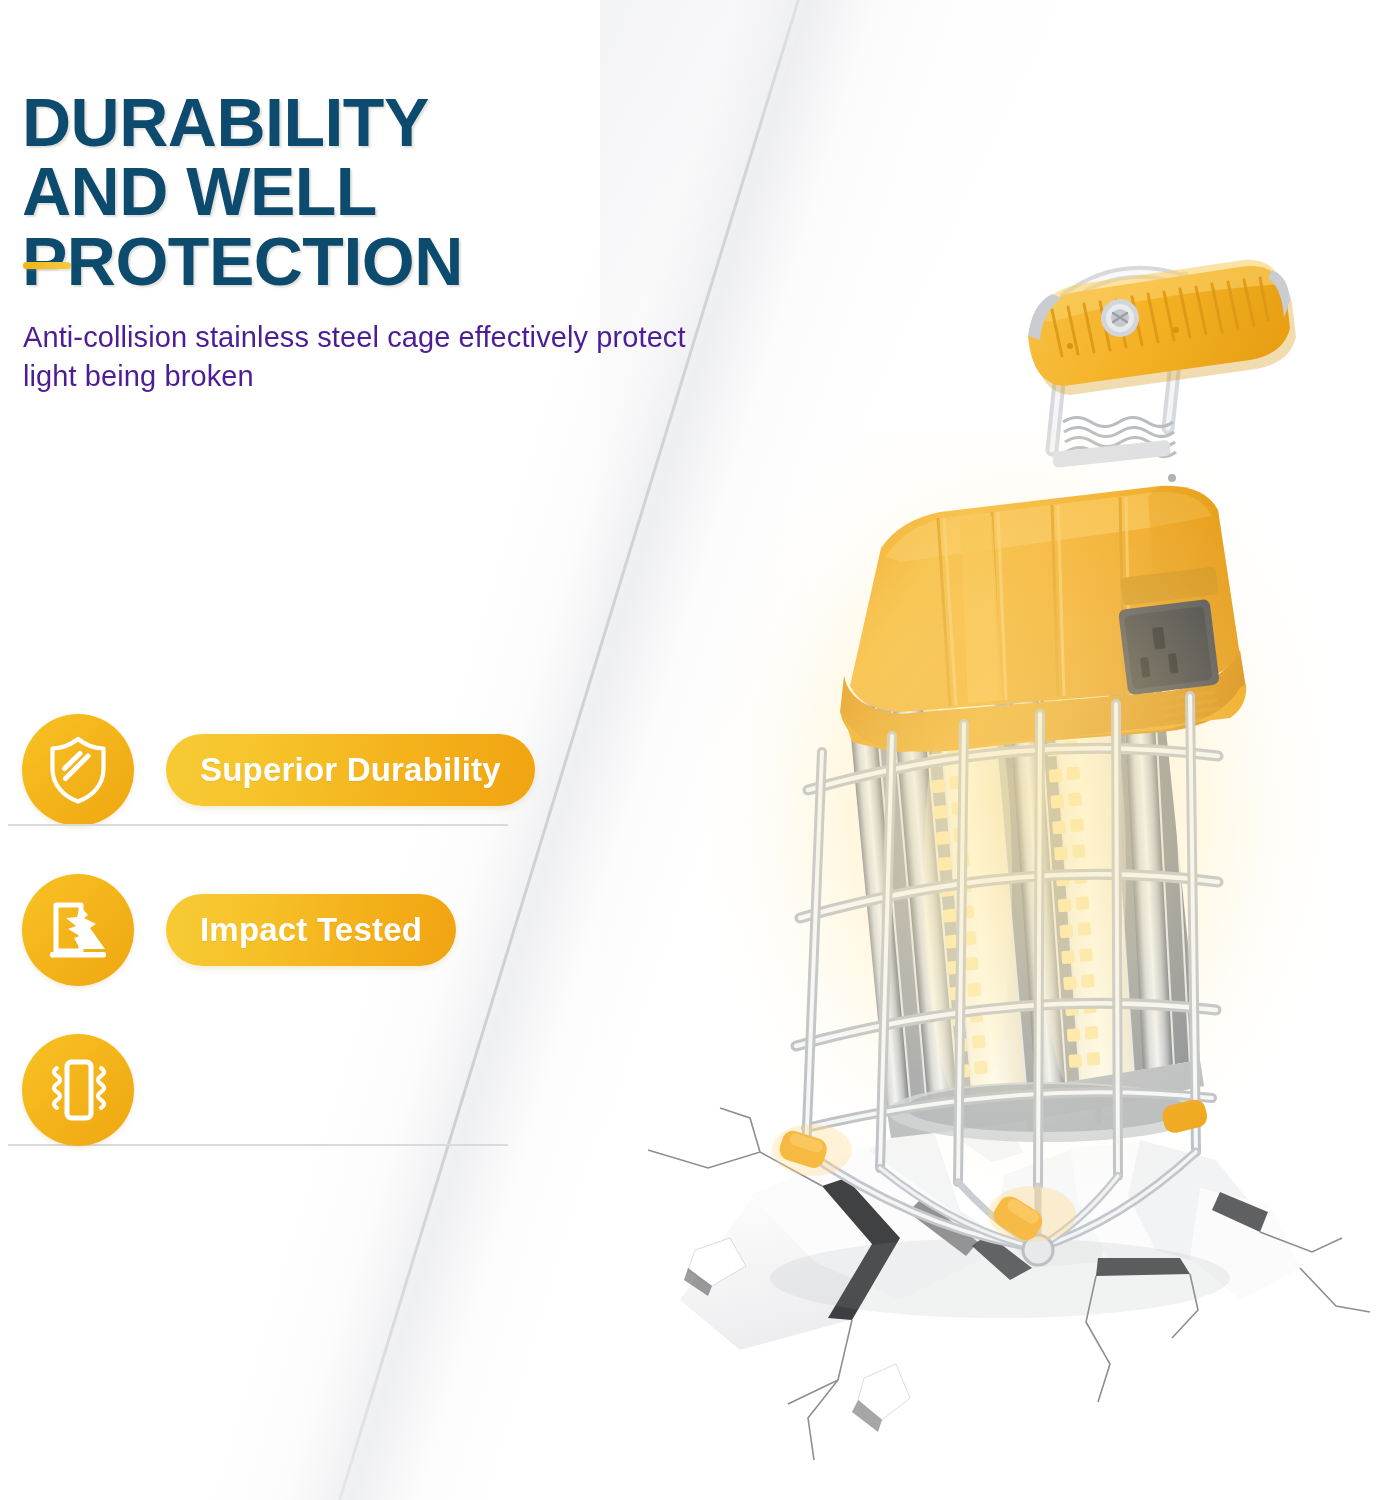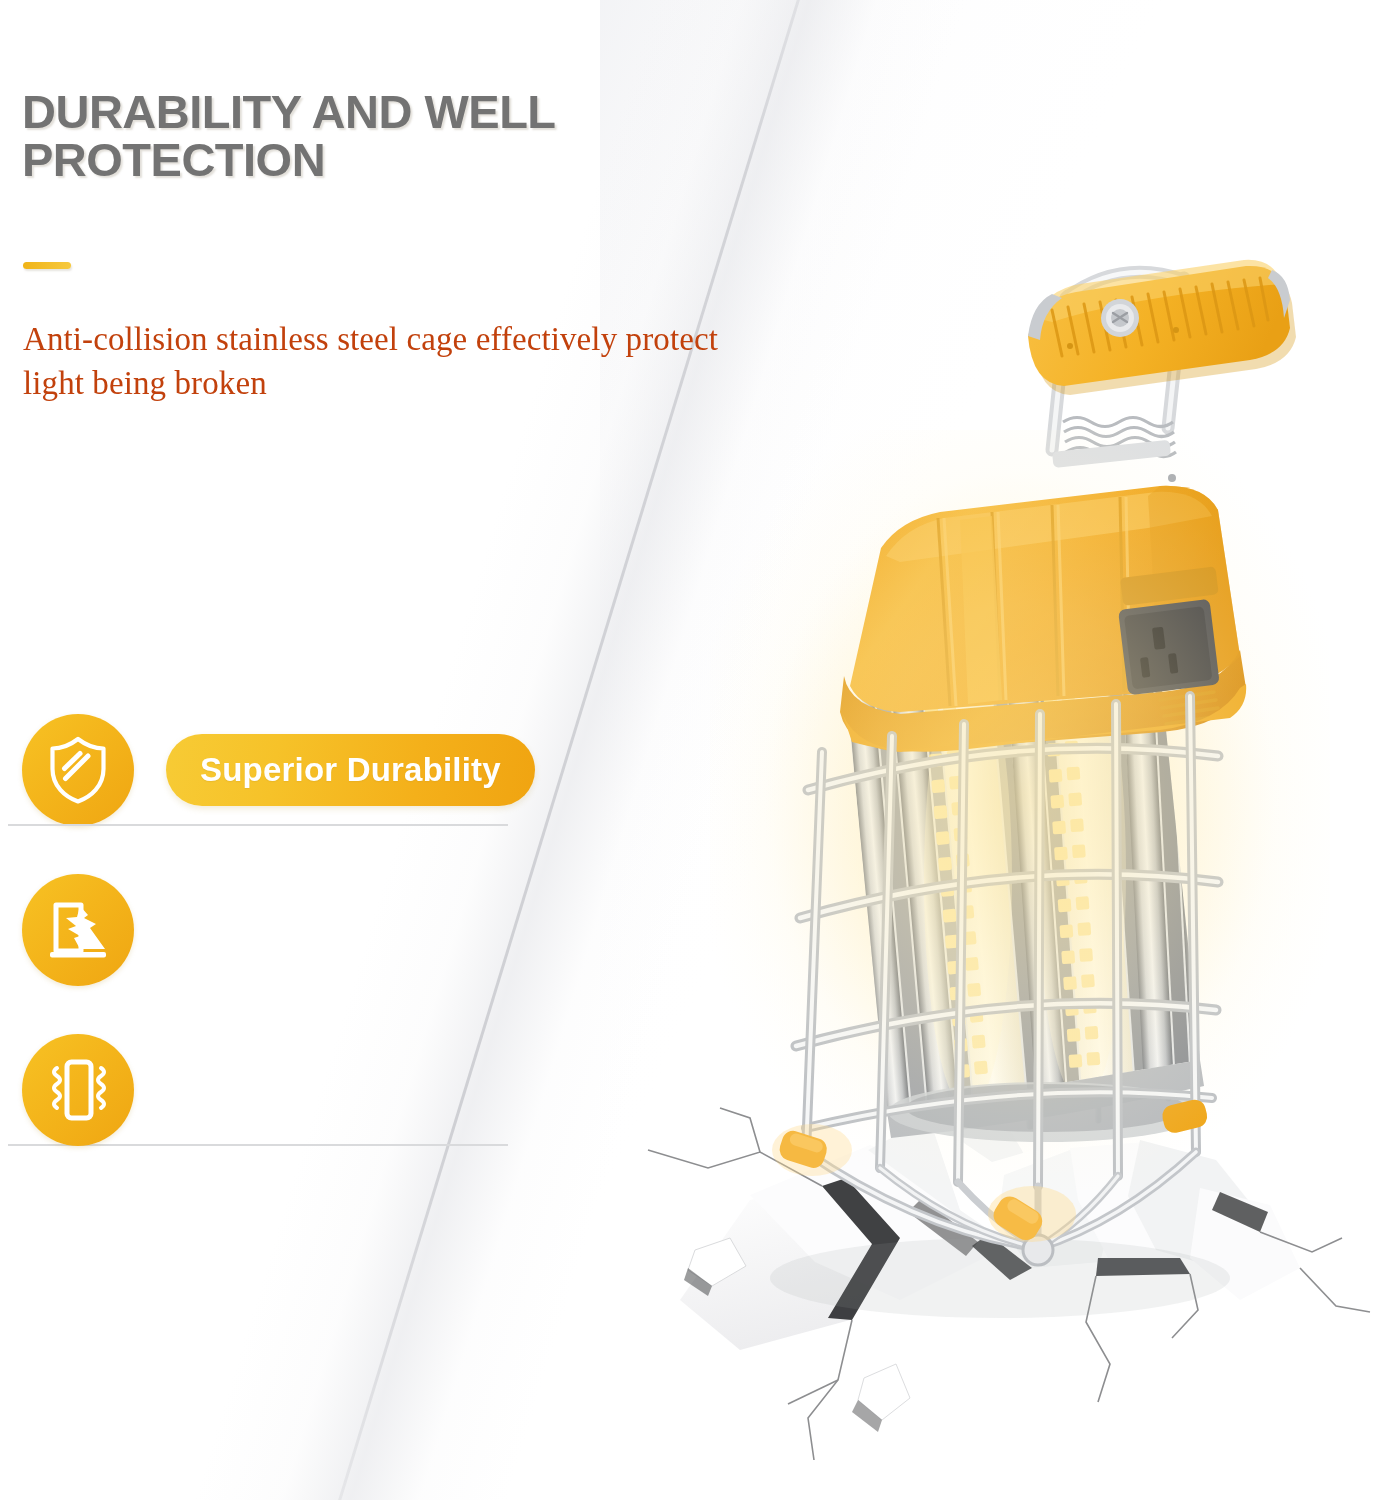--- a/index.html
+++ b/index.html
@@ -55,46 +55,45 @@
 
   
   .left-col {
     position: absolute;
     top: 0; left: 0; width: 620px; height: 1500px;
   }
   .headline {
     position: absolute;
     top: 88px; left: 22px;
     width: 560px;
-    font-size: 47px;
+    font-size: 68px;
     font-weight: 700;
     line-height: 1.02;
     letter-spacing: -0.5px;
-    color: #737373;
+    color: #0c4a6e;
     text-transform: uppercase;
     text-shadow: 2px 2px 2px rgba(150,140,120,0.28);
     font-stretch: condensed;
   }
   .rule-accent {
     position: absolute;
     top: 262px; left: 23px;
     width: 48px; height: 7px;
     border-radius: 4px;
     background: linear-gradient(90deg, #F0B418 0%, #F6C93F 100%);
     box-shadow: 1px 2px 2px rgba(160,150,130,0.25);
   }
   .subhead {
     position: absolute;
     top: 318px; left: 23px;
     width: 700px;
-    font-size: 33px;
+    font-size: 29px;
     line-height: 1.33;
-    color: #c2410c;
+    color: #4c1d95;
     letter-spacing: 0.1px;
-    font-family: Liberation Serif, serif;
   }
 
   
   .features {
     position: absolute;
     top: 690px; left: 0;
     width: 620px;
   }
   .feat-row {
     position: relative;
@@ -197,20 +196,23 @@
       <div class="feat-row">
         <div class="ico-circle">
           <svg width="68" height="68" viewBox="0 0 68 68" fill="none">
 
             <path d="M12 9 L37 9 L37 55 L12 55 Z" stroke="#FFFFFF" stroke-width="5" fill="none" stroke-linejoin="round"></path>
 
             <path d="M36 10 L44 19 L40 22 L52 28 L46 32 L61 53 L36 53 L30 42 L36 40 L24 33 L32 30 L22 22 L33 21 Z" fill="#FFFFFF"></path>
 
             <rect x="6" y="56" width="56" height="5.5" rx="2" fill="#FFFFFF"></rect>
           </svg>
+        </div>
+        <div class="pill">
+          <span>Impact Tested</span>
         </div>
         <div class="divider d2"></div>
       </div>
 
       <div class="feat-row">
         <div class="ico-circle">
           <svg width="72" height="68" viewBox="0 0 72 68" fill="none">
             <rect x="25" y="6" width="24" height="56" rx="4.5" stroke="#FFFFFF" stroke-width="5" fill="none"></rect>
             <path d="M15 12 q-6 4 0 8 q6 4 0 8 q-6 4 0 8 q6 4 0 8 q-6 4 0 8" stroke="#FFFFFF" stroke-width="4" fill="none" stroke-linecap="round" stroke-linejoin="round"></path>
             <path d="M59 12 q6 4 0 8 q-6 4 0 8 q6 4 0 8 q-6 4 0 8 q6 4 0 8" stroke="#FFFFFF" stroke-width="4" fill="none" stroke-linecap="round" stroke-linejoin="round"></path>

